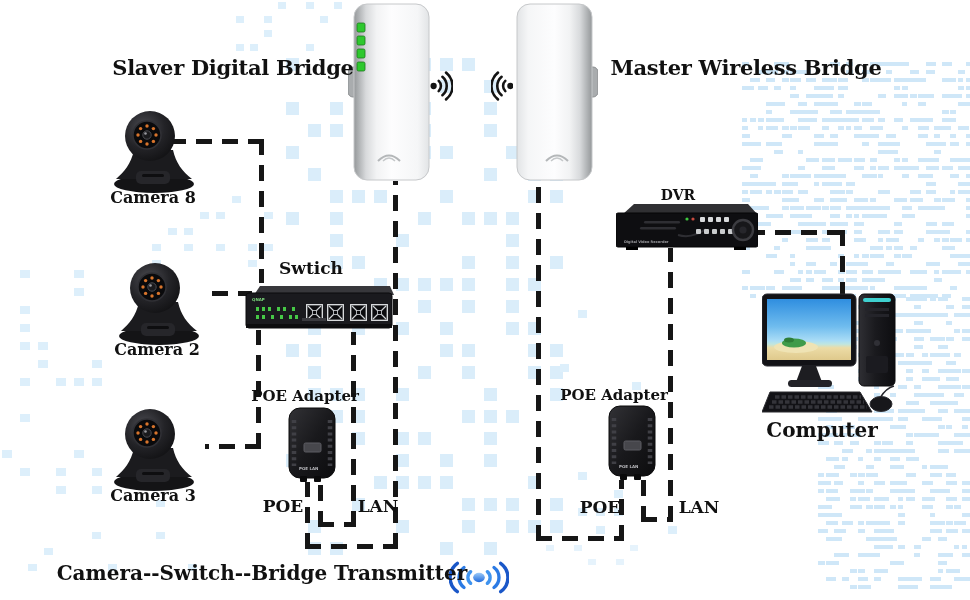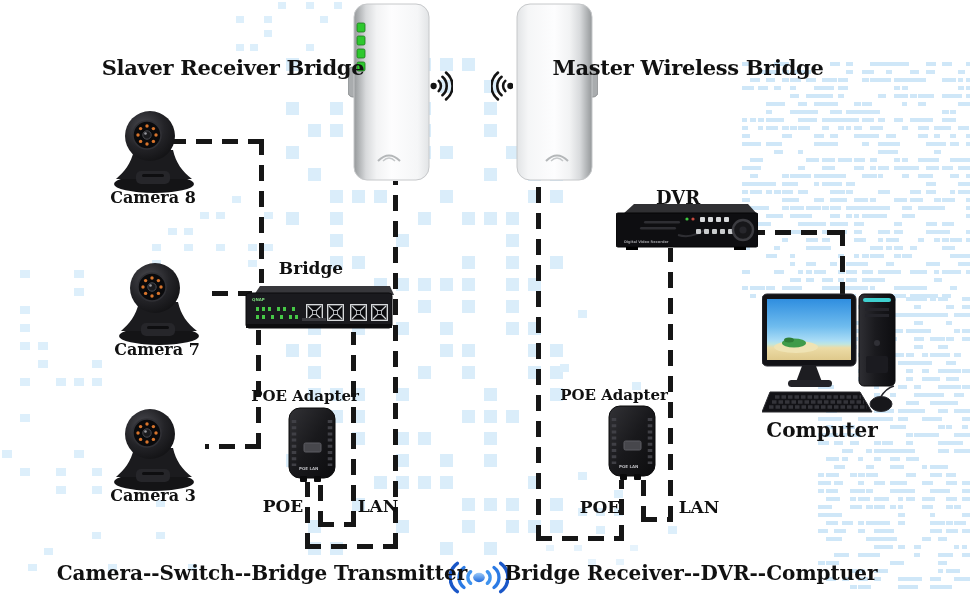--- a/index.html
+++ b/index.html
@@ -10,21 +10,21 @@
   .dl.h{height:5px;background:repeating-linear-gradient(to right,#161616 0 16px,transparent 16px 26px);}
   .dl.h.rev{background:repeating-linear-gradient(to left,#161616 0 16px,transparent 16px 26px);}
   .dl.v{width:5px;background:repeating-linear-gradient(to bottom,#161616 0 16px,transparent 16px 26px);}
   .dl.v.rev{background:repeating-linear-gradient(to top,#161616 0 16px,transparent 16px 26px);}
   .dev{position:absolute;z-index:2;}
   .lbl{position:absolute;z-index:3;font-weight:bold;white-space:nowrap;transform:translateX(-50%);}
   .t-title{font-size:21px;letter-spacing:-0.3px;}
   .t-sub{font-size:13px;}
   .t-cam{font-size:16px;}
   .t-mid{font-size:16px;}
-  .t-big{font-size:18px;}
+  .t-big{font-size:14px;}
   .t-comp{font-size:20px;}
   .t-foot{font-size:20px;}
   .tiny{position:absolute;z-index:4;font-family:"DejaVu Sans",sans-serif;font-weight:bold;white-space:nowrap;}
 </style>
 </head>
 <body>
 
 <div id="stage">
 
   <div id="pattern">
@@ -1205,34 +1205,33 @@
 
   <svg class="dev" style="left:449px;top:559px" width="60" height="37">
       <use href="#sym-wifi-blue"></use>
     </svg>
 
   <div class="tiny" style="left:252px;top:297px;font-size:4px;color:#7dd87d;">QNAP</div>
   <div class="tiny" style="left:624px;top:240px;font-size:3.5px;color:#9a9a9e;">Digital Video Recorder</div>
   <div class="tiny" style="left:299px;top:466px;font-size:4px;color:#b9b9bd;">POE   LAN</div>
   <div class="tiny" style="left:619px;top:464px;font-size:4px;color:#b9b9bd;">POE   LAN</div>
 
-  <div class="lbl t-title" style="left:233px;top:55px;">Slaver Receiver Bridge</div>
-  <div class="lbl t-title" style="left:688px;top:55px;">Master Wireless Bridge</div>
+  <div class="lbl t-title" style="left:233px;top:55px;">Slaver Digital Bridge</div>
+  <div class="lbl t-title" style="left:746px;top:55px;">Master Wireless Bridge</div>
 
   <div class="lbl t-cam" style="left:153px;top:188px;">Camera 8</div>
-  <div class="lbl t-cam" style="left:157px;top:340px;">Camera 7</div>
+  <div class="lbl t-cam" style="left:157px;top:340px;">Camera 2</div>
   <div class="lbl t-cam" style="left:153px;top:486px;">Camera 3</div>
 
-  <div class="lbl t-big" style="left:311px;top:258px;font-size:17px;">Bridge</div>
+  <div class="lbl t-big" style="left:311px;top:258px;font-size:17px;">Swtich</div>
   <div class="lbl t-mid" style="left:305px;top:387px;font-size:15px;">POE Adapter</div>
   <div class="lbl t-mid" style="left:283px;top:496px;font-size:17px;">POE</div>
   <div class="lbl t-mid" style="left:378px;top:496px;font-size:17px;">LAN</div>
 
   <div class="lbl t-big" style="left:678px;top:187px;">DVR</div>
   <div class="lbl t-mid" style="left:614px;top:386px;font-size:15px;">POE Adapter</div>
   <div class="lbl t-mid" style="left:600px;top:497px;font-size:17px;">POE</div>
   <div class="lbl t-mid" style="left:699px;top:497px;font-size:17px;">LAN</div>
   <div class="lbl t-comp" style="left:822px;top:418px;">Computer</div>
 
   <div class="lbl t-foot" style="left:262px;top:561px;">Camera--Switch--Bridge Transmitter</div>
-  <div class="lbl t-foot" style="left:691px;top:561px;">Bridge Receiver--DVR--Comptuer</div>
 
 </div>
 
 </body></html>

